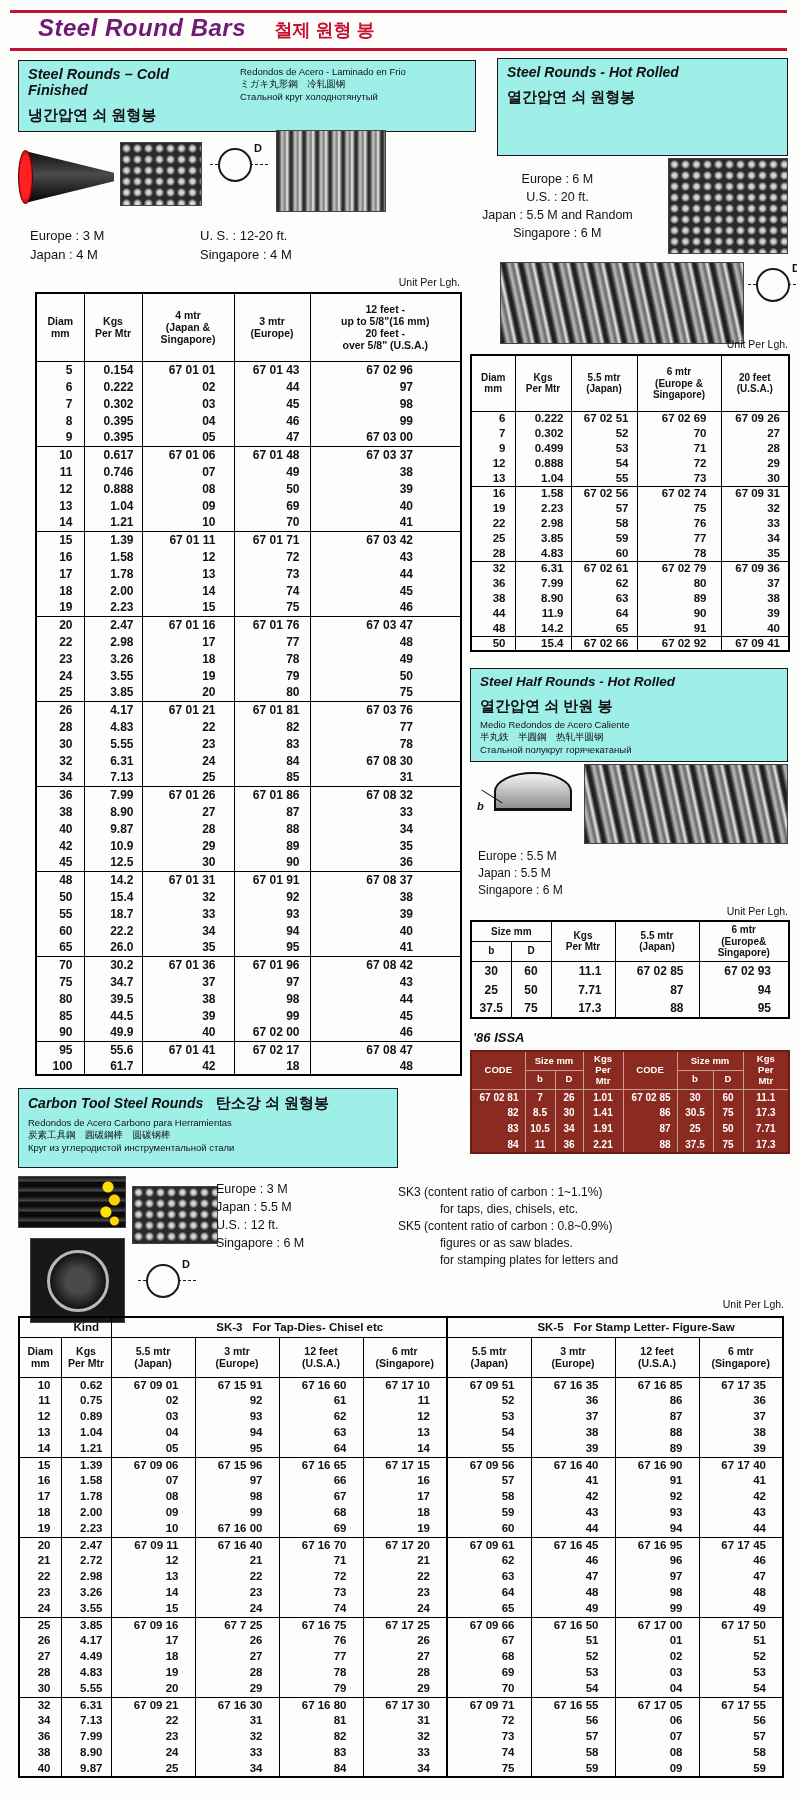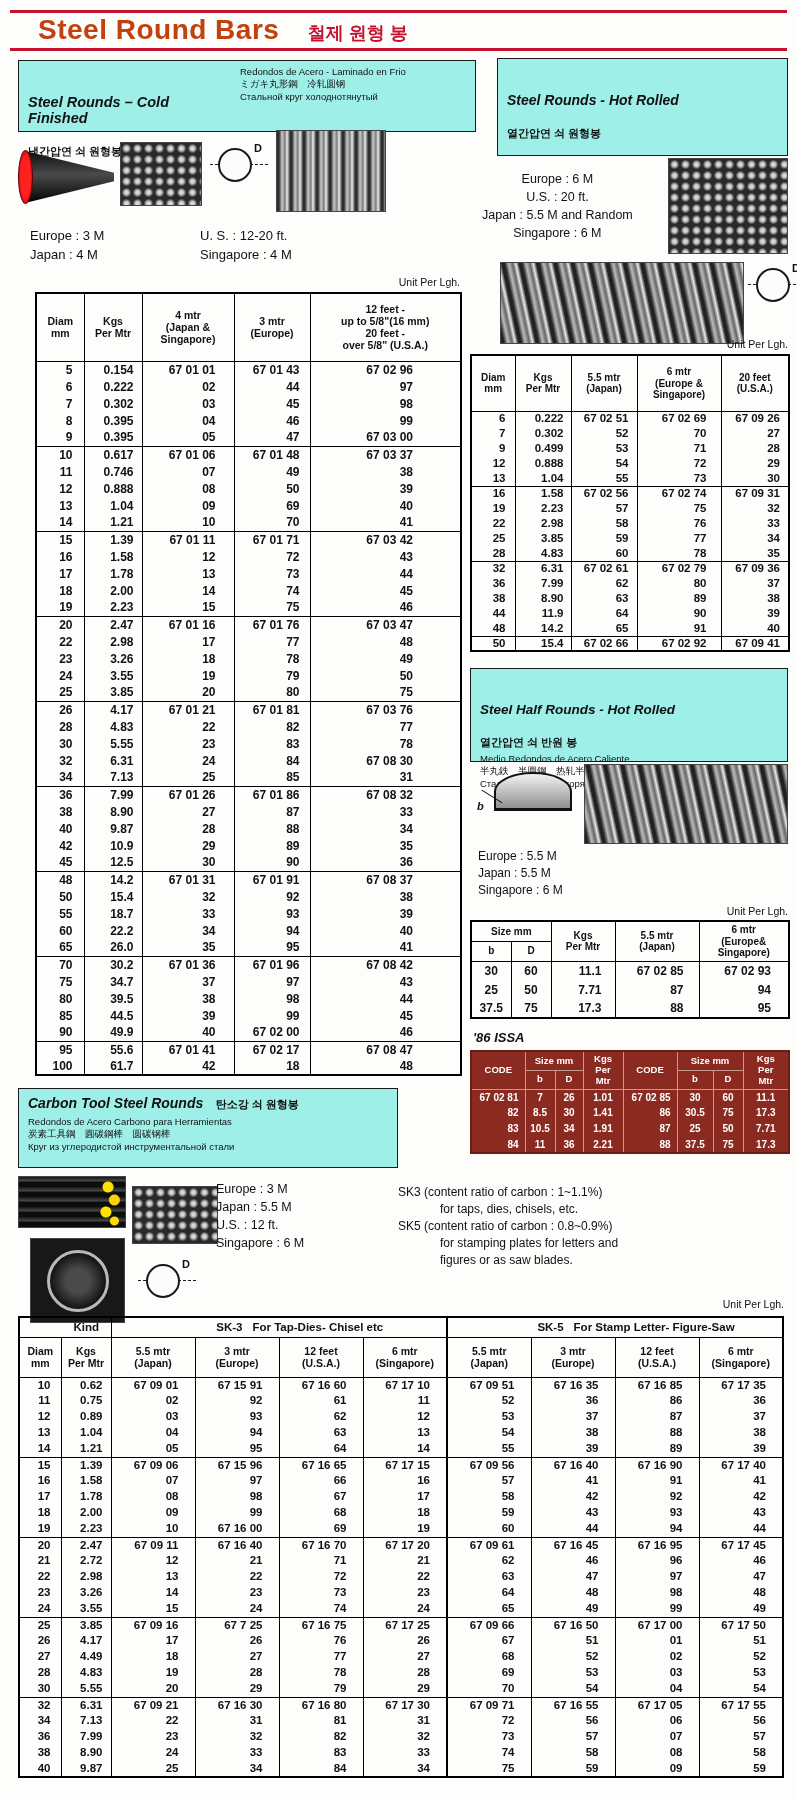--- a/index.html
+++ b/index.html
@@ -3,27 +3,27 @@
 <meta charset="utf-8">
 <style>
   *{margin:0;padding:0;box-sizing:border-box;}
   html,body{background:#e8e8e8;}
   #page{position:relative;width:797px;height:1800px;margin:0 auto;background:#fdfdfb;
         font-family:"Liberation Sans",sans-serif;color:#111;overflow:hidden;}
 
   
   .rule{position:absolute;left:10px;width:777px;border-top:3px solid #c51230;}
   #hdr{position:absolute;left:10px;top:14px;width:777px;white-space:nowrap;}
-  #hdr-en{font-weight:bold;font-size:28px;color:#c2410c;margin-left:28px;letter-spacing:.5px;}
+  #hdr-en{font-style:italic;font-weight:bold;font-size:24px;color:#701a75;margin-left:28px;letter-spacing:.5px;}
   #hdr-ko{font-weight:bold;font-size:18px;color:#c51230;margin-left:24px;}
 
   
   .cyanbox{position:absolute;background:#9fefe9;border:1px solid #1a1a1a;padding:5px 9px;}
-  .cb-title{font-weight:bold;font-style:italic;font-size:14.5px;margin-top:28px;}
-  .cb-ko{font-weight:bold;font-size:11px;margin-top:18px;}
+  .cb-title{font-weight:bold;font-style:italic;font-size:14.5px;}
+  .cb-ko{font-weight:bold;font-size:15px;margin-top:8px;}
   .cb-small{font-size:9.5px;line-height:1.3;}
   .cb-flex{display:flex;gap:12px;}
   .cb-flex>div:first-child{width:200px;}
 
   
   .photo{position:absolute;border:1px solid #444;}
   .dots{background-color:#333;background-image:radial-gradient(#d8d8d8 22%,#777 45%,#2a2a2a 62%);background-size:11px 11px;}
   .vbars{background:repeating-linear-gradient(90deg,#2e2e2e 0 2px,#c9c9c9 5px,#7a7a7a 8px,#efefef 10px,#3a3a3a 13px);}
   .diagbars{background:repeating-linear-gradient(78deg,#222 0 3px,#bbb 7px,#666 11px,#e8e8e8 14px,#333 17px);}
   #cone{position:absolute;left:18px;top:150px;width:96px;height:54px;}
@@ -821,22 +821,22 @@
   <div id="carbon-lengths">
     <div class="lenline">Europe : 3 M</div>
     <div class="lenline">Japan : 5.5 M</div>
     <div class="lenline">U.S. : 12 ft.</div>
     <div class="lenline">Singapore : 6 M</div>
   </div>
   <div id="sk-notes">
     <div>SK3 (content ratio of carbon : 1~1.1%)</div>
     <div class="indent">for taps, dies, chisels, etc.</div>
     <div>SK5 (content ratio of carbon : 0.8~0.9%)</div>
+    <div class="indent">figures or as saw blades.</div>
     <div class="indent">for stamping plates for letters and</div>
-    <div class="indent">figures or as saw blades.</div>
   </div>
 
   <table class="tbl" id="carbon-table">
     <colgroup>
         <col style="width:42px">
         <col style="width:50px">
       </colgroup>
     <thead>
       <tr class="r1">
         <th colspan="2">Kind</th>

